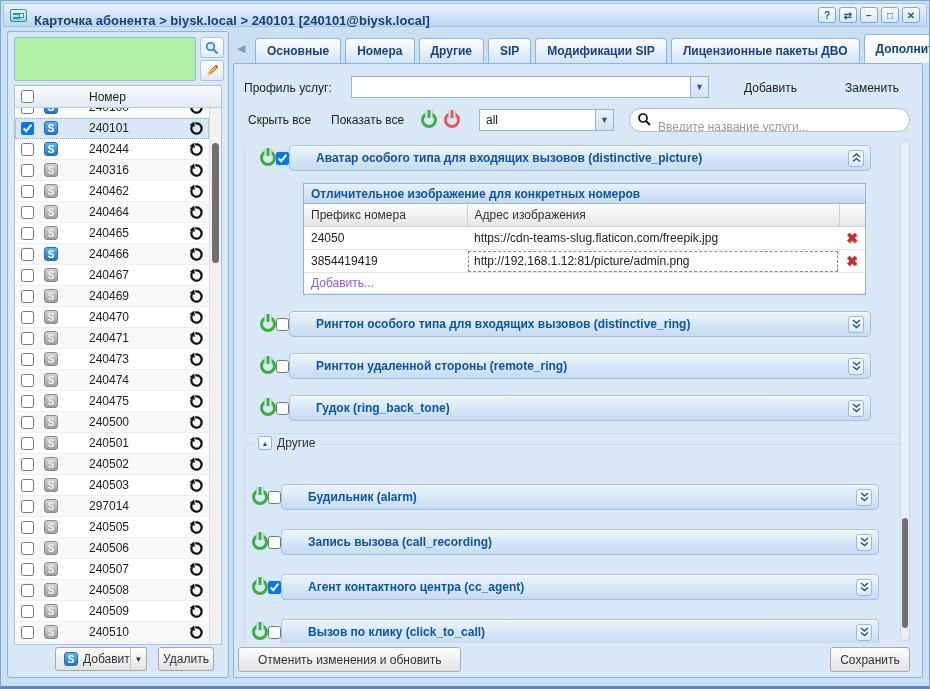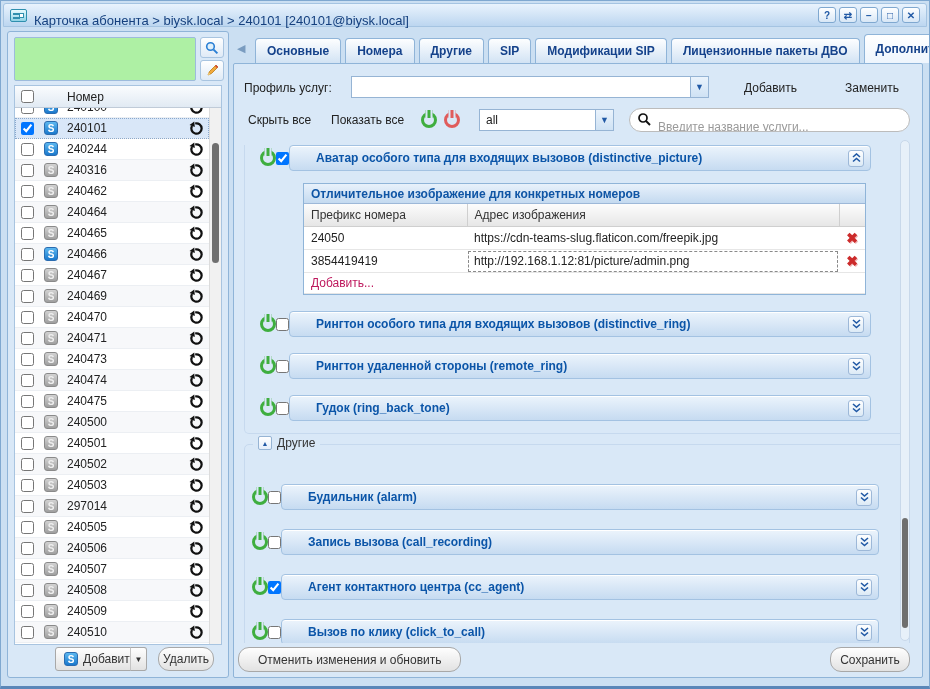--- a/index.html
+++ b/index.html
@@ -10,21 +10,21 @@
 
   
   .titlebar { position:absolute; left:2px; top:2px; right:2px; height:24px;
               background:linear-gradient(#e9f3fd,#bcd6f0); border:1px solid #a5c4e2;
               border-radius:3px 3px 0 0; display:flex; align-items:center; padding:0 6px; gap:7px; }
   .app-icon { width:17px; height:13px; border:1px solid #2f8fae; border-radius:2px;
               background:linear-gradient(#e8fbff,#8fd2e4); position:relative; flex:0 0 auto; }
   .app-icon::after { content:""; position:absolute; left:2px; top:3px; width:7px; height:2px;
               background:#2f8fae; box-shadow:0 4px 0 #2f8fae; }
   .app-icon::before { content:""; position:absolute; right:2px; top:3px; width:3px; height:3px; background:#ffffff; border:1px solid #2f8fae; }
-  .title-text { font-size:13px; font-weight:normal; color:#15407e; white-space:nowrap;margin-top:10px; }
+  .title-text { font-size:13px; font-weight:bold; color:#15407e; white-space:nowrap;margin-top:10px; }
   .win-controls { margin-left:auto; display:flex; gap:3px; }
   .win-btn { width:18px; height:16px; border:1px solid #7fa8d0; border-radius:3px;
              background:linear-gradient(#ffffff,#d8e7f6); color:#2159a5; font-weight:bold;
              font-size:10px; display:flex; align-items:center; justify-content:center; cursor:default; }
 
   
   .leftpanel { position:absolute; left:6px; top:30px; width:222px; bottom:8px;
                background:#d9e8f7; border:1px solid #8fb4d8; border-radius:3px; }
   .notes { position:absolute; left:6px; top:5px; width:182px; height:44px;
            background:#aef0a4; border:1px solid #9dbbdc; border-radius:2px; }
@@ -33,41 +33,41 @@
               display:flex; align-items:center; justify-content:center; }
   .tool-btn.search { top:5px; } .tool-btn.edit { top:28px; }
 
   .numlist { position:absolute; left:6px; top:53px; right:6px; bottom:32px;
              background:#fff; border:1px solid #a8c4e0; overflow:hidden; }
   .list-head { height:22px; display:flex; align-items:center;
                background:linear-gradient(#fafcfe,#e1eaf3); border-bottom:1px solid #c0cbd8;
                font-size:12px; color:#222; }
   .c-check { width:24px; display:flex; justify-content:center; }
   .c-icon  { width:24px; display:flex; justify-content:center; }
-  .c-num   { flex:1; padding-left:4px; overflow:hidden; white-space:nowrap; }
+  .c-num   { flex:1; padding-left:4px; overflow:hidden; white-space:nowrap;margin-left:22px; }
   .c-hist  { width:26px; display:flex; justify-content:center; }
   .rows { position:absolute; top:22px; left:0; right:12px; bottom:0; overflow:hidden; }
   .num-row { height:21px; display:flex; align-items:center; border-bottom:1px solid #eceff3;
              font-size:12px; color:#222; background:#fff; }
   .num-row:nth-child(even) { background:#f7f8fa; }
   .num-row[data-state="selected"] { background:#d9e7f8; outline:1px dotted #8aa8cc; outline-offset:-1px; }
   .num-row[data-state="clip-top"] { margin-top:-11px; }
   input[type=checkbox] { width:13px; height:13px; margin:0; }
   .sicon { width:14px; height:14px; border-radius:3px; display:flex; align-items:center;
            justify-content:center; font-size:10px; font-weight:bold; color:#fff; }
   .sicon::after { content:"S"; }
   .sicon[data-variant="blue"] { background:linear-gradient(#5cb8f0,#1a78cc); border:1px solid #2a6cb0; }
   .sicon[data-variant="gray"] { background:linear-gradient(#d2d2d2,#9f9f9f); border:1px solid #8a8a8a; color:#efefef; }
   .list-scroll { position:absolute; top:22px; right:0; width:12px; bottom:0;
                  background:#f1f1f1; border-left:1px solid #dcdcdc; }
   .list-thumb { position:absolute; left:2px; right:2px; top:35px; height:120px;
                 background:#6f6f6f; border-radius:4px; }
 
   .left-footer { position:absolute; left:0; right:0; bottom:4px; height:26px; }
-  .btn { border:1px solid #a8a8a8; border-radius:11px; background:linear-gradient(#fefefe,#e2e2e2);
+  .btn { border:1px solid #a8a8a8; border-radius:3px; background:linear-gradient(#fefefe,#e2e2e2);
          font-size:12px; color:#333; display:flex; align-items:center; justify-content:center; }
   .split-main { position:absolute; left:47px; top:0; height:24px; padding:0 8px; gap:5px;
                 border-radius:3px 0 0 3px; }
   .split-arrow { position:absolute; left:122px; top:0; width:17px; height:24px;
                  border-radius:0 3px 3px 0; border-left:1px solid #c4c4c4; font-size:8px; color:#333; }
   .delete-btn { position:absolute; left:150px; top:0; width:56px; height:24px; }
 
   
   .rightpanel { position:absolute; left:232px; top:30px; right:6px; bottom:8px; }
   .tabstrip { position:absolute; top:0; left:0; right:0; height:32px;
@@ -132,21 +132,21 @@
   .detail-head { height:20px; background:linear-gradient(#e8f1fb,#c4daf0); border-bottom:1px solid #9db8d8;
                  font-weight:bold; color:#0f55a5; font-size:12px; padding:3px 7px; }
   table.picture { width:100%; border-collapse:collapse; font-size:12px; color:#222; }
   table.picture th { background:linear-gradient(#fcfcfc,#e6e6e6); border:1px solid #cfcfcf;
                  border-top:none; text-align:left; font-weight:normal; color:#333; padding:4px 7px; }
   table.picture th:first-child { border-left:none; } table.picture th:last-child { border-right:none; }
   table.picture td { border-bottom:1px solid #e6e6e6; padding:3px 7px; height:20px;margin-top:48px; }
   td.url-edit { outline:1px dashed #8a8a8a; outline-offset:-2px; }
   .col-prefix { width:163px; } .col-del { width:22px; }
   .del-x { color:#cc2b2b; font-weight:bold; font-size:14px; text-shadow:1px 1px 0 #f0b9b9; cursor:default; }
-  .add-row td { color:#be185d; border-bottom:none; }
+  .add-row td { color:#8b5cf6; border-bottom:none; }
 
   .group2 { margin:10px 8px 0 6px; border:1px solid #c6d9ee; border-radius:5px;
             position:relative; padding:20px 0 14px; }
   .group2 .svc-item { margin:19px 30px 0 7px; }
   .legend { position:absolute; top:-9px; left:8px; background:#d9e8f7; padding:0 5px;
             display:flex; align-items:center; gap:5px; }
   .legend-toggle { width:14px; height:14px; border:1px solid #96b4d4; border-radius:2px;
             background:linear-gradient(#fff,#e4eefa); color:#2159a5; font-size:7px;
             display:flex; align-items:center; justify-content:center; }
   .legend-text { color:#333; font-size:12px; }

